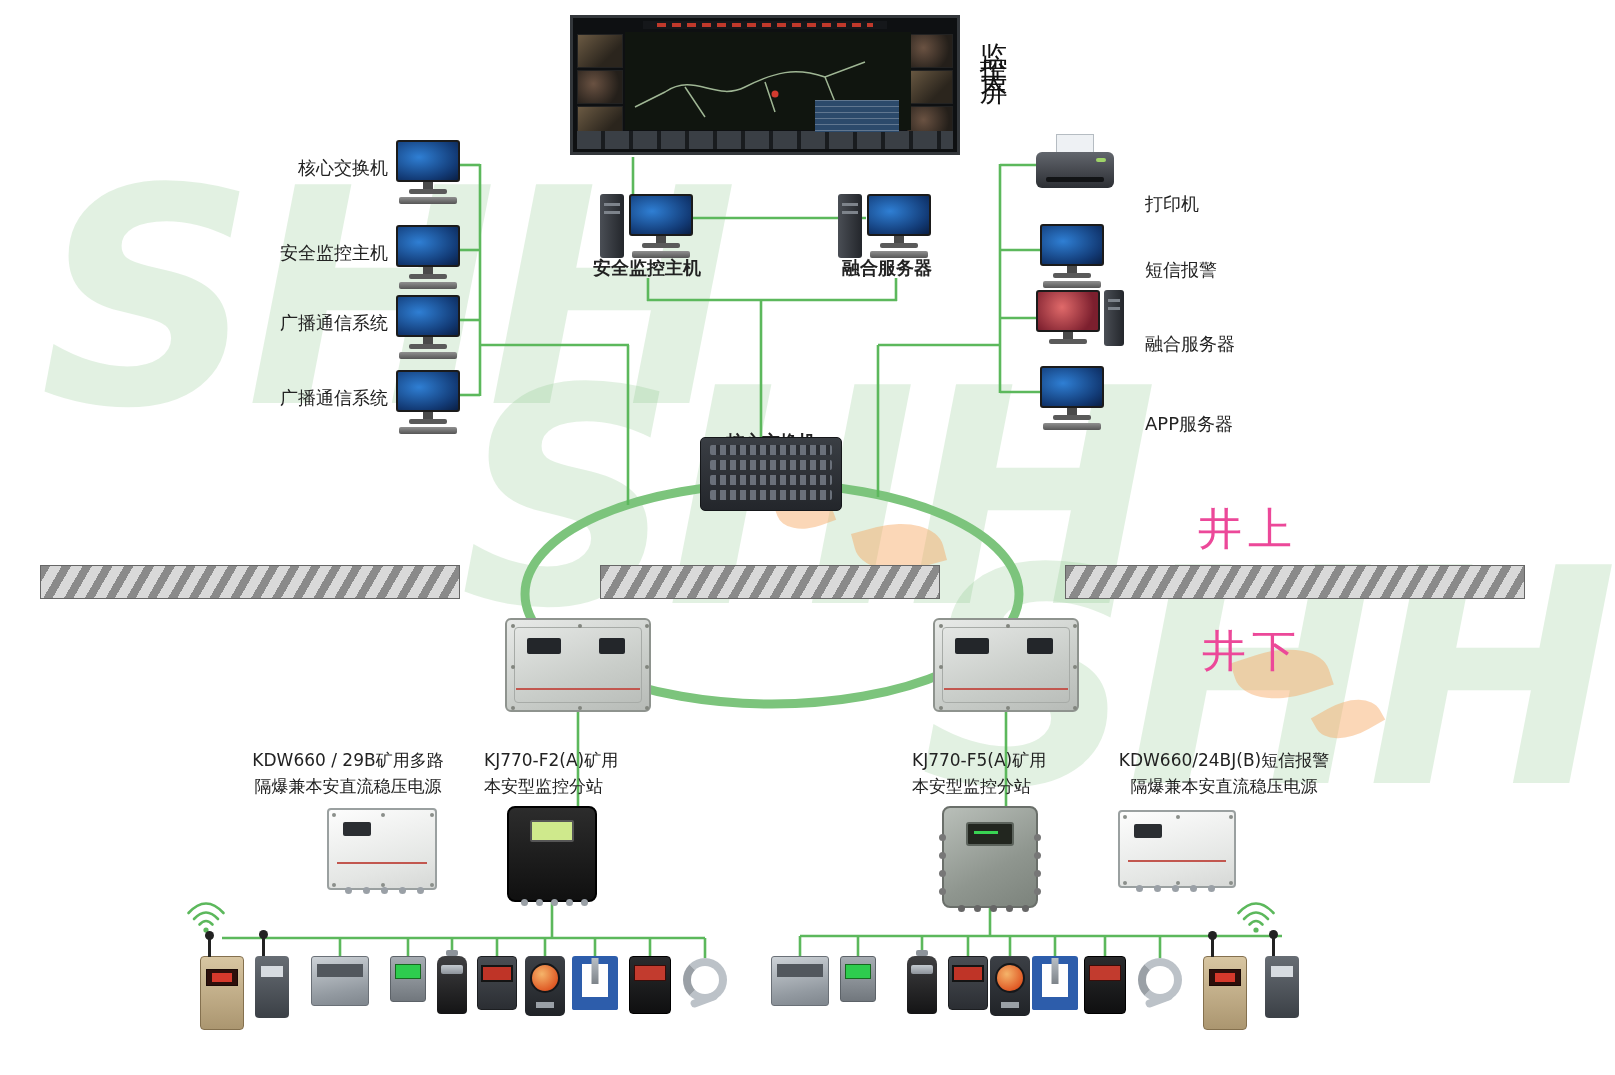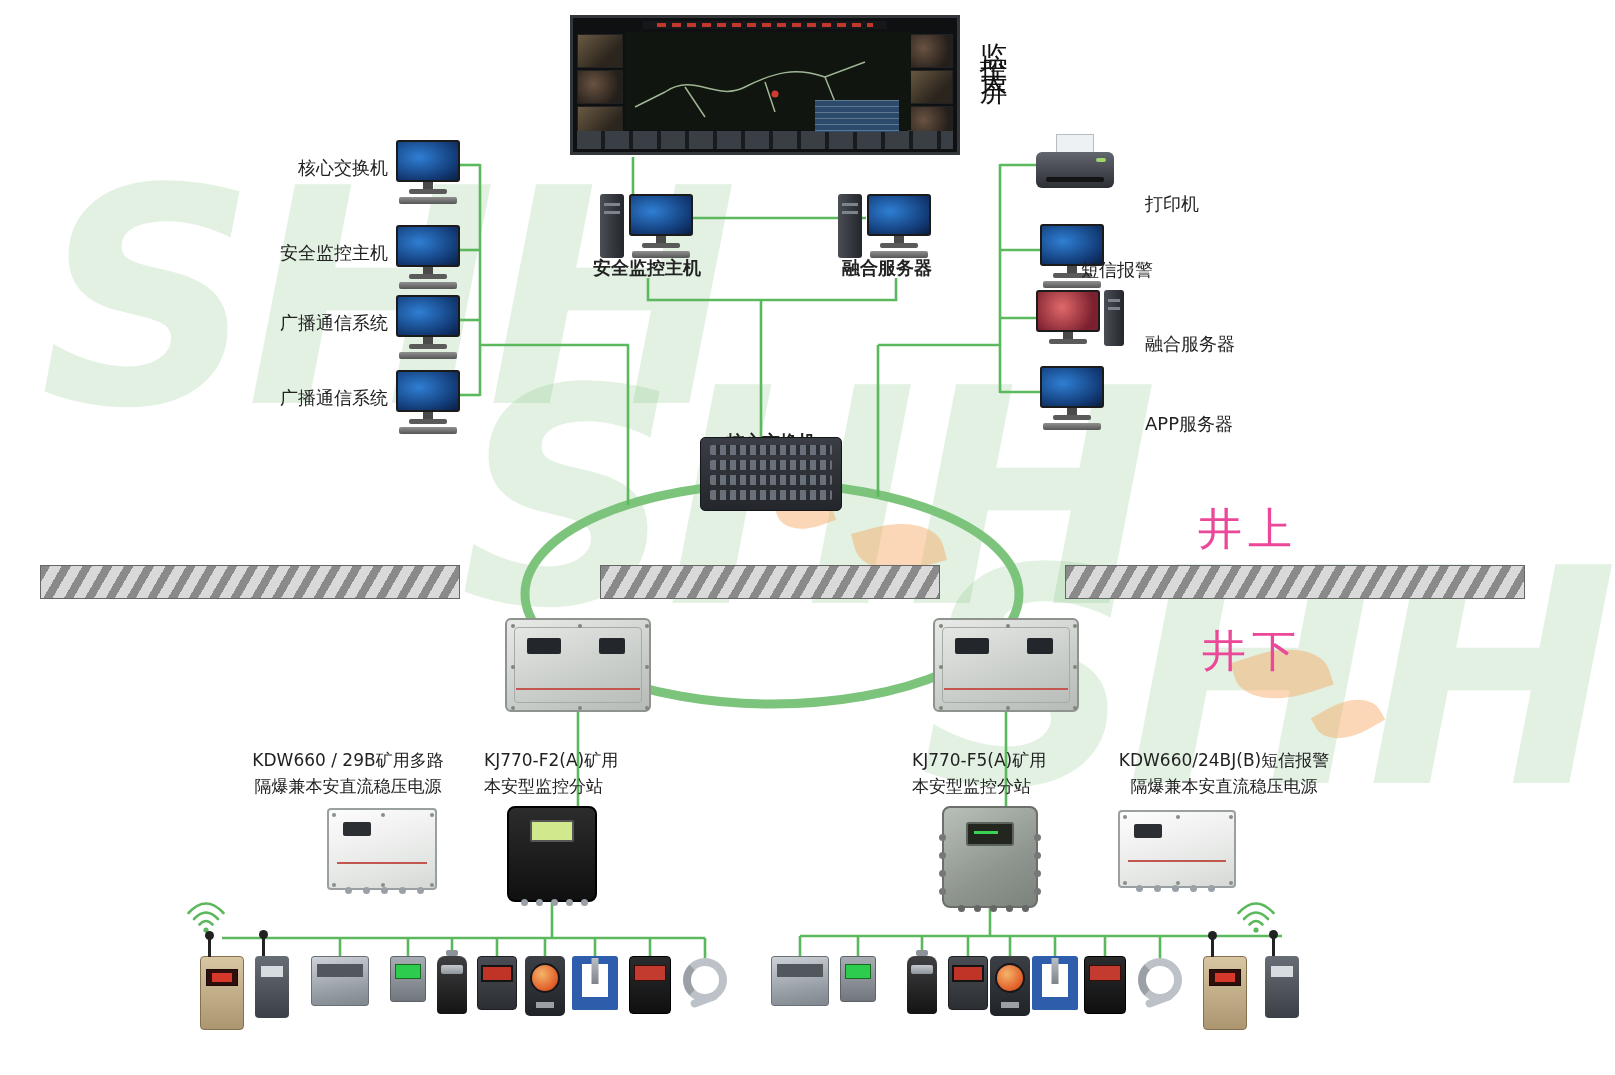--- a/index.html
+++ b/index.html
@@ -306,21 +306,21 @@
     </div>
   </div>
   <div class="t" style="left:1145px;top:192px">打印机</div>
 
   <div class="monitor" style="left:1040px;top:224px">
     <div class="scr"></div>
       <div class="neck"></div>
       <div class="base"></div>
       <div class="keyb"></div>
   </div>
-  <div class="t" style="left:1081px;top:258px">短信报警</div>
+  <div class="t" style="left:1145px;top:258px">短信报警</div>
 
   <div class="server" style="left:1036px;top:290px">
     <div class="mcol">
       <div class="scr scr-red"></div>
         <div class="neck"></div>
         <div class="base"></div>
     </div>
     <div class="tower tower-s"></div>
   </div>
   <div class="t" style="left:1145px;top:332px">融合服务器</div>

